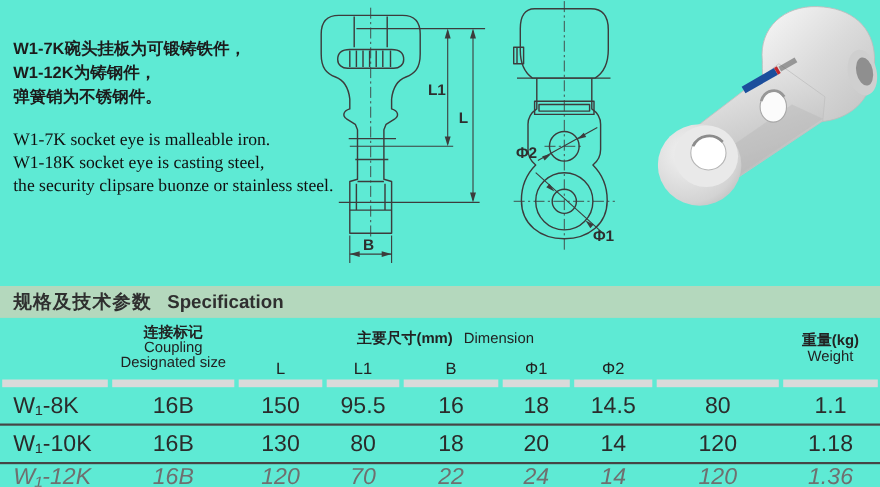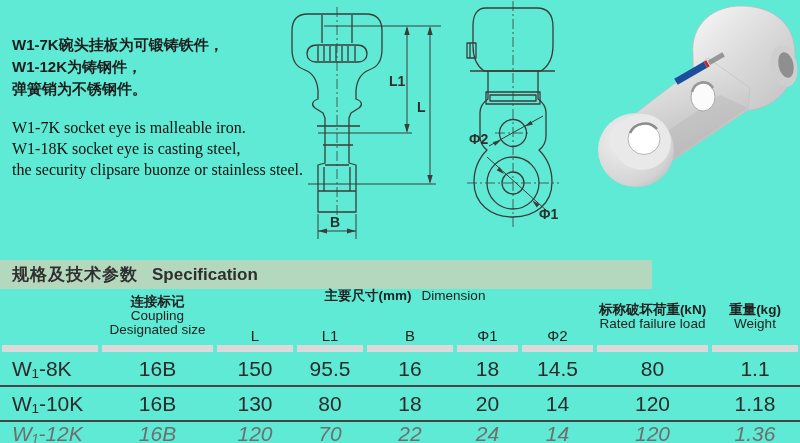--- a/index.html
+++ b/index.html
@@ -15,34 +15,34 @@
   
   .drawing{position:absolute;}
   .front-view{left:278px;top:5px;}
   .side-view{left:453px;top:0px;}
   .dim-label{font-family:"Liberation Sans","DejaVu Sans",sans-serif;font-weight:bold;fill:#2e2e2e;}
 
   
   .photo{position:absolute;left:598px;top:0px;}
 
   
-  .section-bar{position:absolute;left:0;top:260px;width:652px;height:29px;
+  .section-bar{position:absolute;left:0;top:260px;width:800px;height:29px;
                display:flex;align-items:center;background:#b4d8bd;}
   .section-bar .cn{font-size:17px;font-weight:bold;color:#2f2f2f;margin-left:12px;letter-spacing:1px;}
   .section-bar .en{font-size:17px;font-weight:bold;color:#2f2f2f;margin-left:14px;}
 
   
   .spec-table{position:absolute;left:0;top:289px;width:800px;}
   .grid{display:grid;grid-template-columns:100px 115px 80px 70px 90px 65px 75px 115px 90px;}
   .thead{height:56px;position:relative;}
   .th{font-size:13.5px;line-height:14px;text-align:center;color:#222;}
   .th .cn{font-weight:bold;}
   .th-model{grid-column:1;grid-row:1/3;text-align:left;padding:19px 0 0 12px;}
   .th-coupling{grid-column:2;grid-row:1/3;padding-top:6px;}
-  .th-dims{grid-column:3/8;grid-row:1;display:flex;justify-content:center;
+  .th-dims{grid-column:3/8;grid-row:1;display:flex;align-items:flex-end;justify-content:center;
            gap:10px;height:26px;}
   .th-sub{grid-row:2;display:flex;align-items:center;justify-content:center;
           font-size:15px;padding-top:6px;}
   .th-load{grid-column:8;grid-row:1/3;padding-top:14px;}
   .th-weight{grid-column:9;grid-row:1/3;padding-top:14px;}
 
   .band{height:7px;}
   .band>div{background:#dadada;margin:0 2px;}
 
   .trow{align-items:center;border-bottom:2px solid #454545;}
@@ -197,24 +197,20 @@
       </div>
       <div class="th th-dims">
         <span class="cn">主要尺寸(mm)</span>
         <span>Dimension</span>
       </div>
       <div class="th th-sub" style="grid-column:3">L</div>
       <div class="th th-sub" style="grid-column:4">L1</div>
       <div class="th th-sub" style="grid-column:5">B</div>
       <div class="th th-sub" style="grid-column:6">Φ1</div>
       <div class="th th-sub" style="grid-column:7">Φ2</div>
-      <div class="th th-load">
-        <div class="cn">标称破坏荷重(kN)</div>
-        <div>Rated failure load</div>
-      </div>
       <div class="th th-weight">
         <div class="cn">重量(kg)</div>
         <div>Weight</div>
       </div>
     </div>
 
     <div class="grid band">
       <div></div>
         <div></div>
         <div></div>

